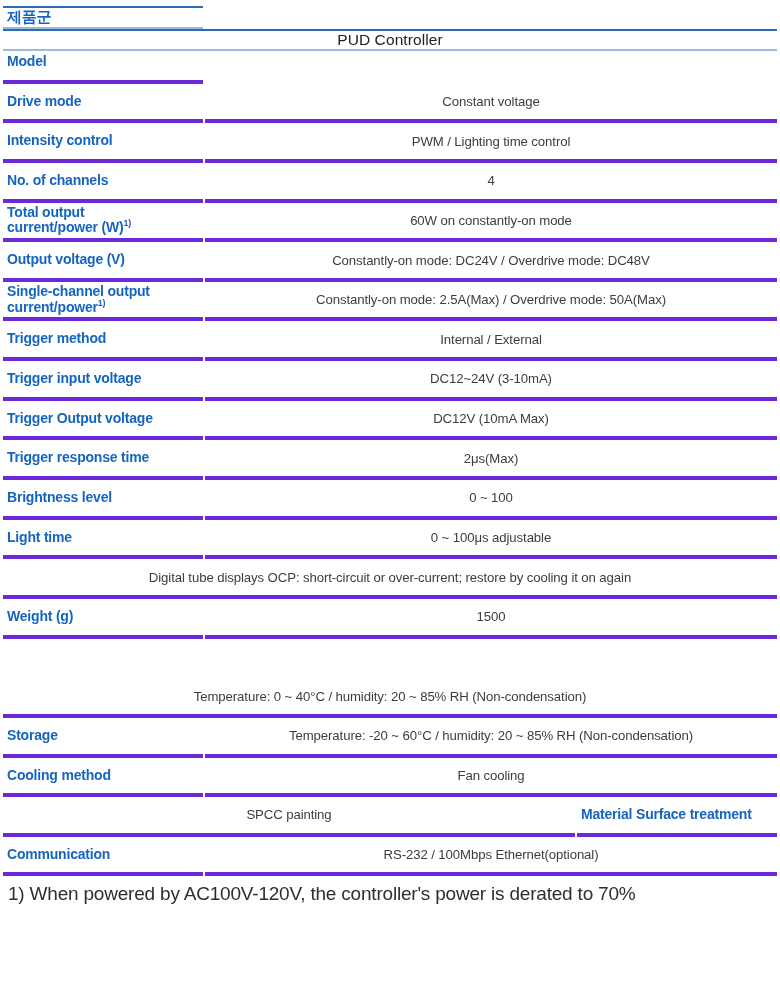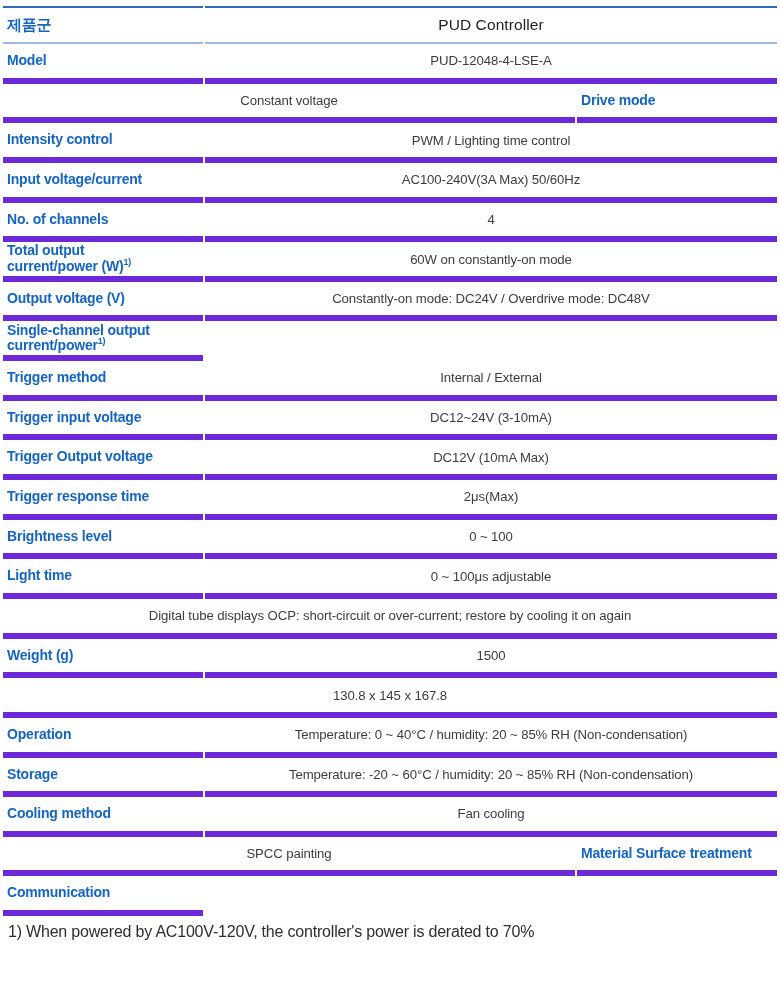--- a/index.html
+++ b/index.html
@@ -13,33 +13,33 @@
     margin: 6px 3px 0 3px;
   }
   .row {
     display: flex;
     column-gap: 2px;
     align-items: stretch;
   }
   .cell {
     display: flex;
     align-items: center;
-    border-bottom: 6px solid #6d28d9;
+    border-bottom: 4px solid #6d28d9;
   }
   .label-cell {
     width: 200px;
     justify-content: flex-start;
     padding-left: 4px;
   }
   .value-cell {
     flex: 1;
     justify-content: center;
     text-align: left;
   }
-  .header-row { height: 38px; }
+  .header-row { height: 38px; flex-direction: column; }
   .header-row .cell {
     border-top: 2px solid #2c6cb5;
     border-bottom: 2px solid #9db9dd;
   }
   .data-row { height: 39.65px; }
   .label-text {
     color: #1565c0;
     font-weight: 700;
     font-size: 14px;
     line-height: 1.12;
@@ -65,21 +65,21 @@
   }
   .value-text {
     color: #3d3d3d;
     font-size: 13.2px;
     font-weight: 400;
     white-space: nowrap;
     letter-spacing: -0.1px;
   }
   .footnote {
     color: #2e2e2e;
-    font-size: 16px;
+    font-size: 19px;
     padding: 7px 2px 0 5px;
     letter-spacing: -0.2px;
   }
 </style>
 </head>
 <body>
 
 <div class="spec-table">
 
   <div class="row header-row">
@@ -89,52 +89,41 @@
     <div class="cell value-cell">
       <span class="header-value">PUD Controller</span>
     </div>
   </div>
 
   <div id="rows-container">
   <div class="row data-row">
     <div class="cell label-cell">
       <span class="label-text"><span class="label-main">Model</span><sup></sup></span>
     </div>
-    <div class="cell value-cell">
-      <span class="value-text">PUD-12048-4-LSE-A</span>
-    </div>
-  </div>
-
-
-  <div class="row data-row">
+  </div>
+
+
+  <div class="row data-row">
+    <div class="cell label-cell">
+      <span class="label-text"><span class="label-main">Drive mode</span><sup></sup></span>
+    </div>
     <div class="cell value-cell">
       <span class="value-text">Constant voltage</span>
     </div>
-    <div class="cell label-cell">
-      <span class="label-text"><span class="label-main">Drive mode</span><sup></sup></span>
-    </div>
   </div>
 
   <div class="row data-row">
     <div class="cell label-cell">
       <span class="label-text"><span class="label-main">Intensity control</span><sup></sup></span>
     </div>
     <div class="cell value-cell">
       <span class="value-text">PWM / Lighting time control</span>
     </div>
   </div>
 
-  <div class="row data-row">
-    <div class="cell label-cell">
-      <span class="label-text"><span class="label-main">Input voltage/current</span><sup></sup></span>
-    </div>
-    <div class="cell value-cell">
-      <span class="value-text">AC100-240V(3A Max) 50/60Hz</span>
-    </div>
-  </div>
 
   <div class="row data-row">
     <div class="cell label-cell">
       <span class="label-text"><span class="label-main">No. of channels</span><sup></sup></span>
     </div>
     <div class="cell value-cell">
       <span class="value-text">4</span>
     </div>
   </div>
 
@@ -155,20 +144,23 @@
     <div class="cell value-cell">
       <span class="value-text">Constantly-on mode: DC24V /  Overdrive mode: DC48V</span>
     </div>
   </div>
 
   <div class="row data-row">
     <div class="cell label-cell">
       <span class="label-text"><span class="label-main">Single-channel output
 current/power</span><sup>1)</sup></span>
     </div>
+    <div class="cell value-cell">
+      <span class="value-text">Constantly-on mode: 2.5A(Max) / Overdrive mode: 50A(Max)</span>
+    </div>
   </div>
 
   <div class="row data-row">
     <div class="cell label-cell">
       <span class="label-text"><span class="label-main">Trigger method</span><sup></sup></span>
     </div>
     <div class="cell value-cell">
       <span class="value-text">Internal / External</span>
     </div>
   </div>
@@ -227,29 +219,23 @@
   <div class="row data-row">
     <div class="cell label-cell">
       <span class="label-text"><span class="label-main">Weight (g)</span><sup></sup></span>
     </div>
     <div class="cell value-cell">
       <span class="value-text">1500</span>
     </div>
   </div>
 
   <div class="row data-row">
-    <div class="cell value-cell">
-      <span class="value-text">130.8 x 145 x 167.8</span>
-    </div>
-  </div>
-
-  <div class="row data-row">
-    <div class="cell label-cell">
-      <span class="label-text"><span class="label-main">Operation</span><sup></sup></span>
-    </div>
+  </div>
+
+  <div class="row data-row">
     <div class="cell value-cell">
       <span class="value-text">Temperature: 0 ~ 40°C / humidity: 20 ~ 85% RH (Non-condensation)</span>
     </div>
   </div>
 
   <div class="row data-row">
     <div class="cell label-cell">
       <span class="label-text"><span class="label-main">Storage</span><sup></sup></span>
     </div>
     <div class="cell value-cell">
@@ -271,18 +257,21 @@
       <span class="value-text">SPCC painting</span>
     </div>
     <div class="cell label-cell">
       <span class="label-text"><span class="label-main">Material Surface treatment</span><sup></sup></span>
     </div>
   </div>
 
   <div class="row data-row">
     <div class="cell label-cell">
       <span class="label-text"><span class="label-main">Communication</span><sup></sup></span>
+    </div>
+    <div class="cell value-cell">
+      <span class="value-text">RS-232 / 100Mbps Ethernet(optional)</span>
     </div>
   </div>
 </div>
 
   <div class="footnote">1) When powered by AC100V-120V, the controller's power is derated to 70%</div>
 </div>
 
 </body></html>

